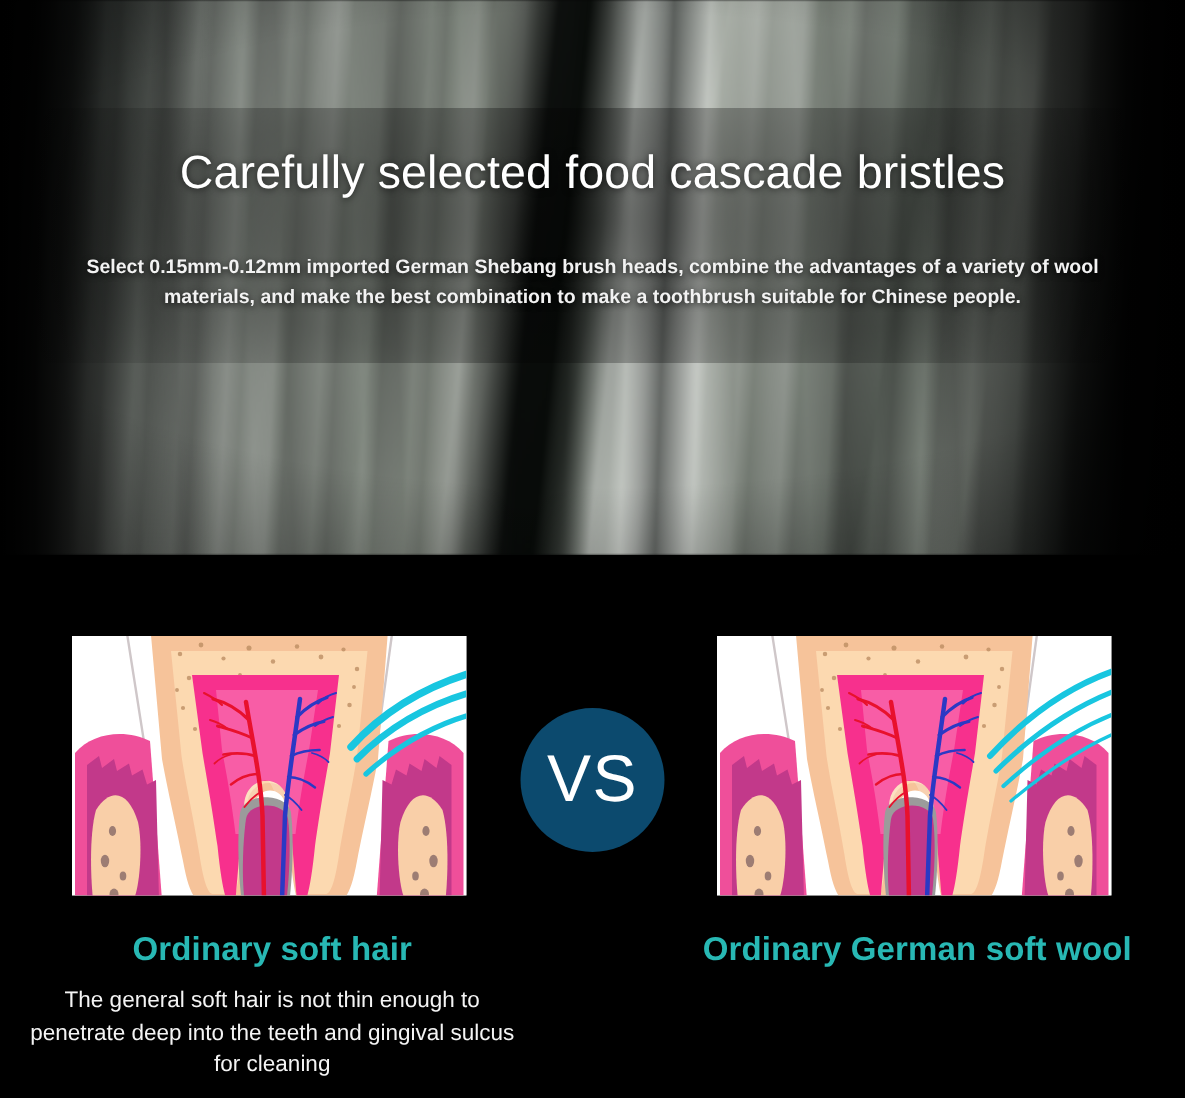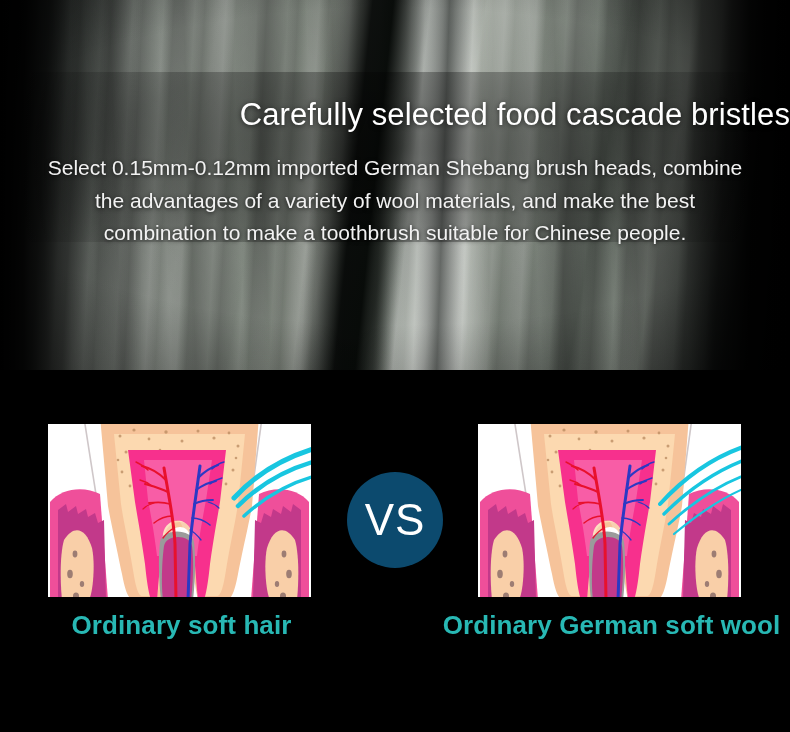--- a/index.html
+++ b/index.html
@@ -117,29 +117,28 @@
   }
   .hero-title {
     margin: 0;
     padding-top: 98px;
     color: #ffffff;
     font-size: 31px;
     font-weight: 400;
     letter-spacing: 0.1px;
     line-height: 1.1;
     text-shadow: 0 1px 5px rgba(0,0,0,0.62);
-    text-align: right;
   }
   .hero-sub {
-    margin: 0 auto;
+    margin: 16px auto;
     padding-top: 20px;
     width: 710px;
     color: #f2f2f2;
-    font-size: 21px;
-    font-weight: 400;
+    font-size: 13px;
+    font-weight: 700;
     line-height: 1.55;
     text-shadow: 0 1px 4px rgba(0,0,0,0.75);
   }
 
   
   .compare {
     position: absolute;
     left: 0;
     top: 370px;
     width: 790px;
@@ -184,23 +183,23 @@
   
   .caption {
     position: absolute;
     top: 240px;
     width: 355px;
     text-align: center;
   }
   .caption.left  { left: 4px; }
   .caption.right { left: 434px; }
   .caption h3 {
-    margin: 0;
+    margin: 10px;
     color: #28b8b4;
-    font-size: 26px;
+    font-size: 22px;
     font-weight: 700;
     line-height: 1.2;
     letter-spacing: 0.1px;
   }
   .caption p {
     margin: 8px auto 0;
     width: 338px;
     color: #f4f4f4;
     font-size: 15px;
     font-weight: 400;
@@ -411,20 +410,21 @@
           <path d="M182 80 C204 56 232 34 268 22" stroke-width="4"></path>
           <path d="M186 90 C210 66 238 46 272 34" stroke-width="3.4"></path>
           <path d="M191 100 C215 78 244 58 276 48" stroke-width="2.8"></path>
           <path d="M196 110 C220 90 248 70 278 60" stroke-width="2.2"></path>
         </g>
       </svg>
     </div>
 
     <div class="caption left">
       <h3>Ordinary soft hair</h3>
+      <p>The general soft hair is not thin enough to penetrate deep into the teeth and gingival sulcus for cleaning</p>
     </div>
 
     <div class="caption right">
       <h3>Ordinary German soft wool</h3>
     </div>
 
   </section>
 </div>
 
 </body></html>

